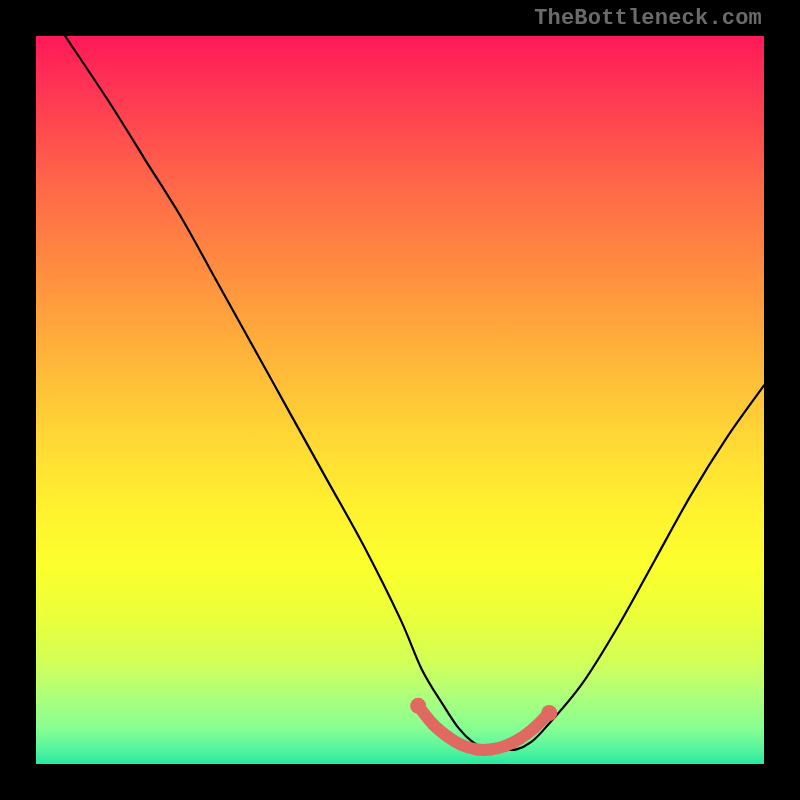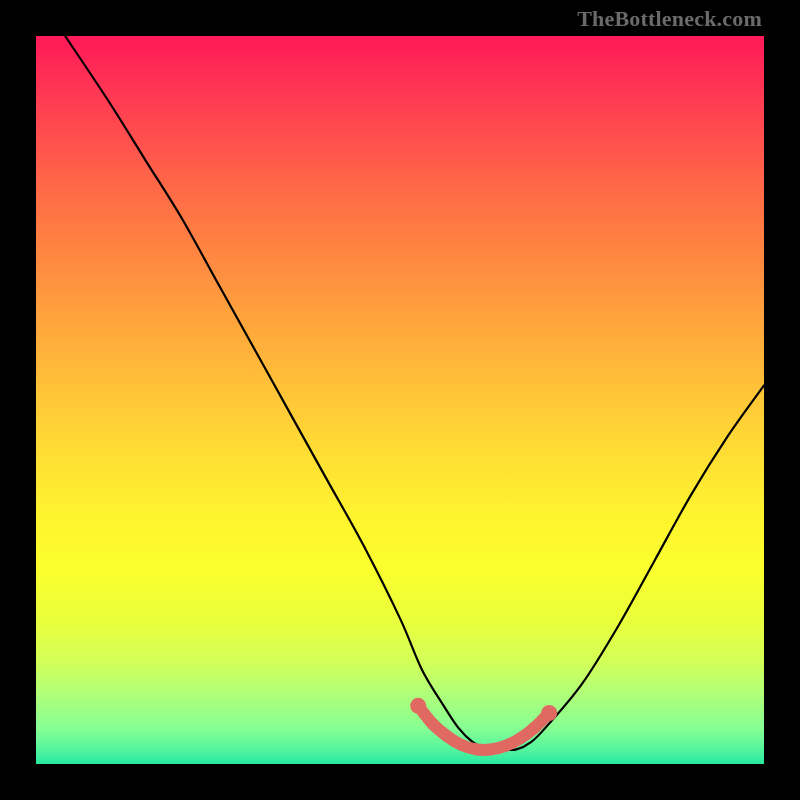--- a/index.html
+++ b/index.html
@@ -35,21 +35,21 @@
       #b3ff77 90%,
       #88ff92 95%,
       #55f59e 98%,
       #28e8a1 100%
     );
   }
   .watermark {
     position: absolute;
     top: 6px;
     right: 38px;
-    font-family: Liberation Serif, serif;
+    font-family: Liberation Mono, monospace;
     font-size: 22px;
     font-weight: bold;
     color: #6a6a6a;
     letter-spacing: 0.2px;
   }
   svg.overlay {
     position: absolute;
     left: 0;
     top: 0;
     width: 728px;

